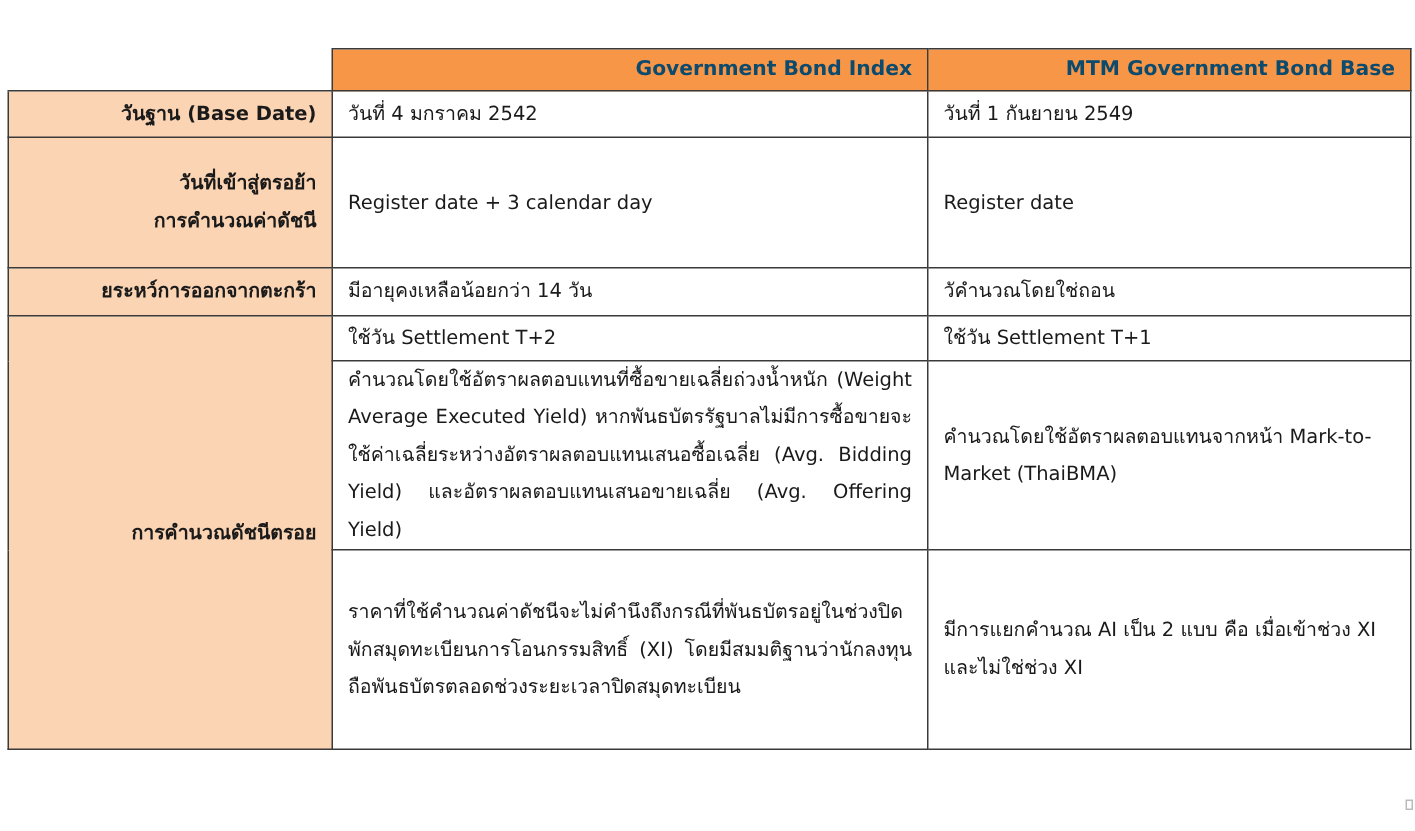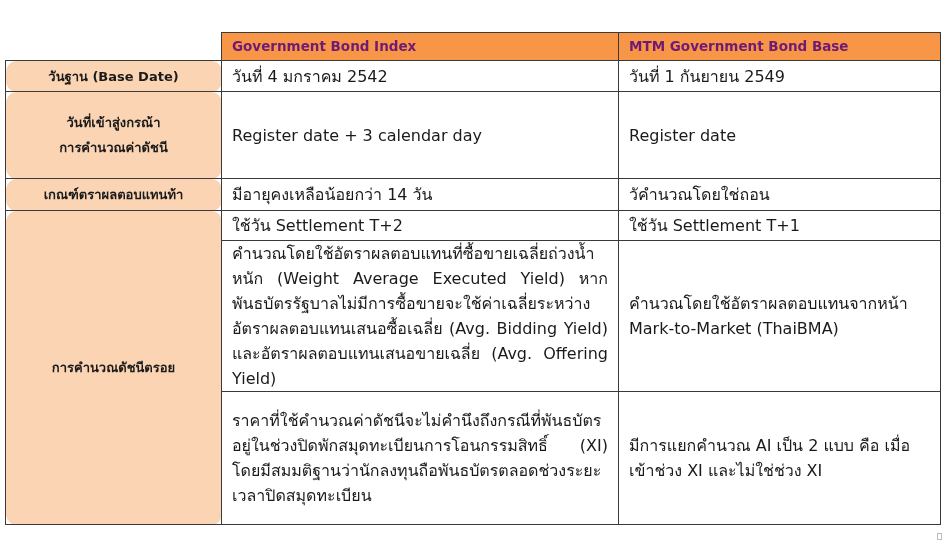--- a/index.html
+++ b/index.html
@@ -20,42 +20,41 @@
       left: 5px;
       top: 32px;
       border-collapse: collapse;
       table-layout: fixed;
       width: 935px;
     }
     .tbl td, .tbl th {
       border: 1.5px solid #3a3a3a;
       padding: 0 10px;
       vertical-align: middle;
-      font-size: 16px;
+      font-size: 13px;
       line-height: 25px;
     }
     .tbl th.empty {
       border: none;
       border-right: 1.5px solid #3a3a3a;
       border-bottom: 1.5px solid #3a3a3a;
       background: #ffffff;
     }
     .tbl th.head {
       background: #F79646;
       font-weight: bold;
-      text-align: left;
+      text-align: right;
       font-size: 13.5px;
-      color: #701a75;
+      color: #0c4a6e;
     }
     .tbl td.label {
       background: #FBD4B4;
       font-weight: bold;
-      text-align: center;
+      text-align: right;
       font-size: 13px;
-      border-radius: 11px;
     }
     .tbl td.val {
       background: #ffffff;
       text-align: left;
     }
     .tbl td.just {
       text-align: justify;
       text-align-last: left;
       margin-left: 32px;
     }
@@ -88,28 +87,28 @@
     </tr>
   </thead>
   <tbody>
     <tr style="height:31px;">
       <td class="label">วันฐาน (Base Date)</td>
       <td class="val">วันที่ 4 มกราคม 2542</td>
       <td class="val">วันที่ 1 กันยายน 2549</td>
     </tr>
     <tr style="height:87px;">
       <td class="label">
-        <div>วันที่เข้าสู่งกรณ้า</div>
+        <div>วันที่เข้าสู่ตรอย้า</div>
         <div>การคำนวณค่าดัชนี</div>
       </td>
       <td class="val">Register date + 3 calendar day</td>
       <td class="val">Register date</td>
     </tr>
     <tr style="height:32px;">
-      <td class="label">เกณฑ์ตราผลตอบแทนท้า</td>
+      <td class="label">ยระหว์การออกจากตะกร้า</td>
       <td class="val">มีอายุคงเหลือน้อยกว่า 14 วัน</td>
       <td class="val">วัคำนวณโดยใช่ถอน</td>
     </tr>
     <tr style="height:30px;">
       <td class="label" rowspan="3">การคำนวณดัชนีตรอย</td>
       <td class="val">ใช้วัน Settlement T+2</td>
       <td class="val">ใช้วัน Settlement T+1</td>
     </tr>
     <tr style="height:126px;">
       <td class="val just">คำนวณโดยใช้อัตราผลตอบแทนที่ซื้อขายเฉลี่ยถ่วงน้ำหนัก (Weight Average Executed Yield) หากพันธบัตรรัฐบาลไม่มีการซื้อขายจะใช้ค่าเฉลี่ยระหว่างอัตราผลตอบแทนเสนอซื้อเฉลี่ย (Avg. Bidding Yield) และอัตราผลตอบแทนเสนอขายเฉลี่ย (Avg. Offering Yield)</td>

